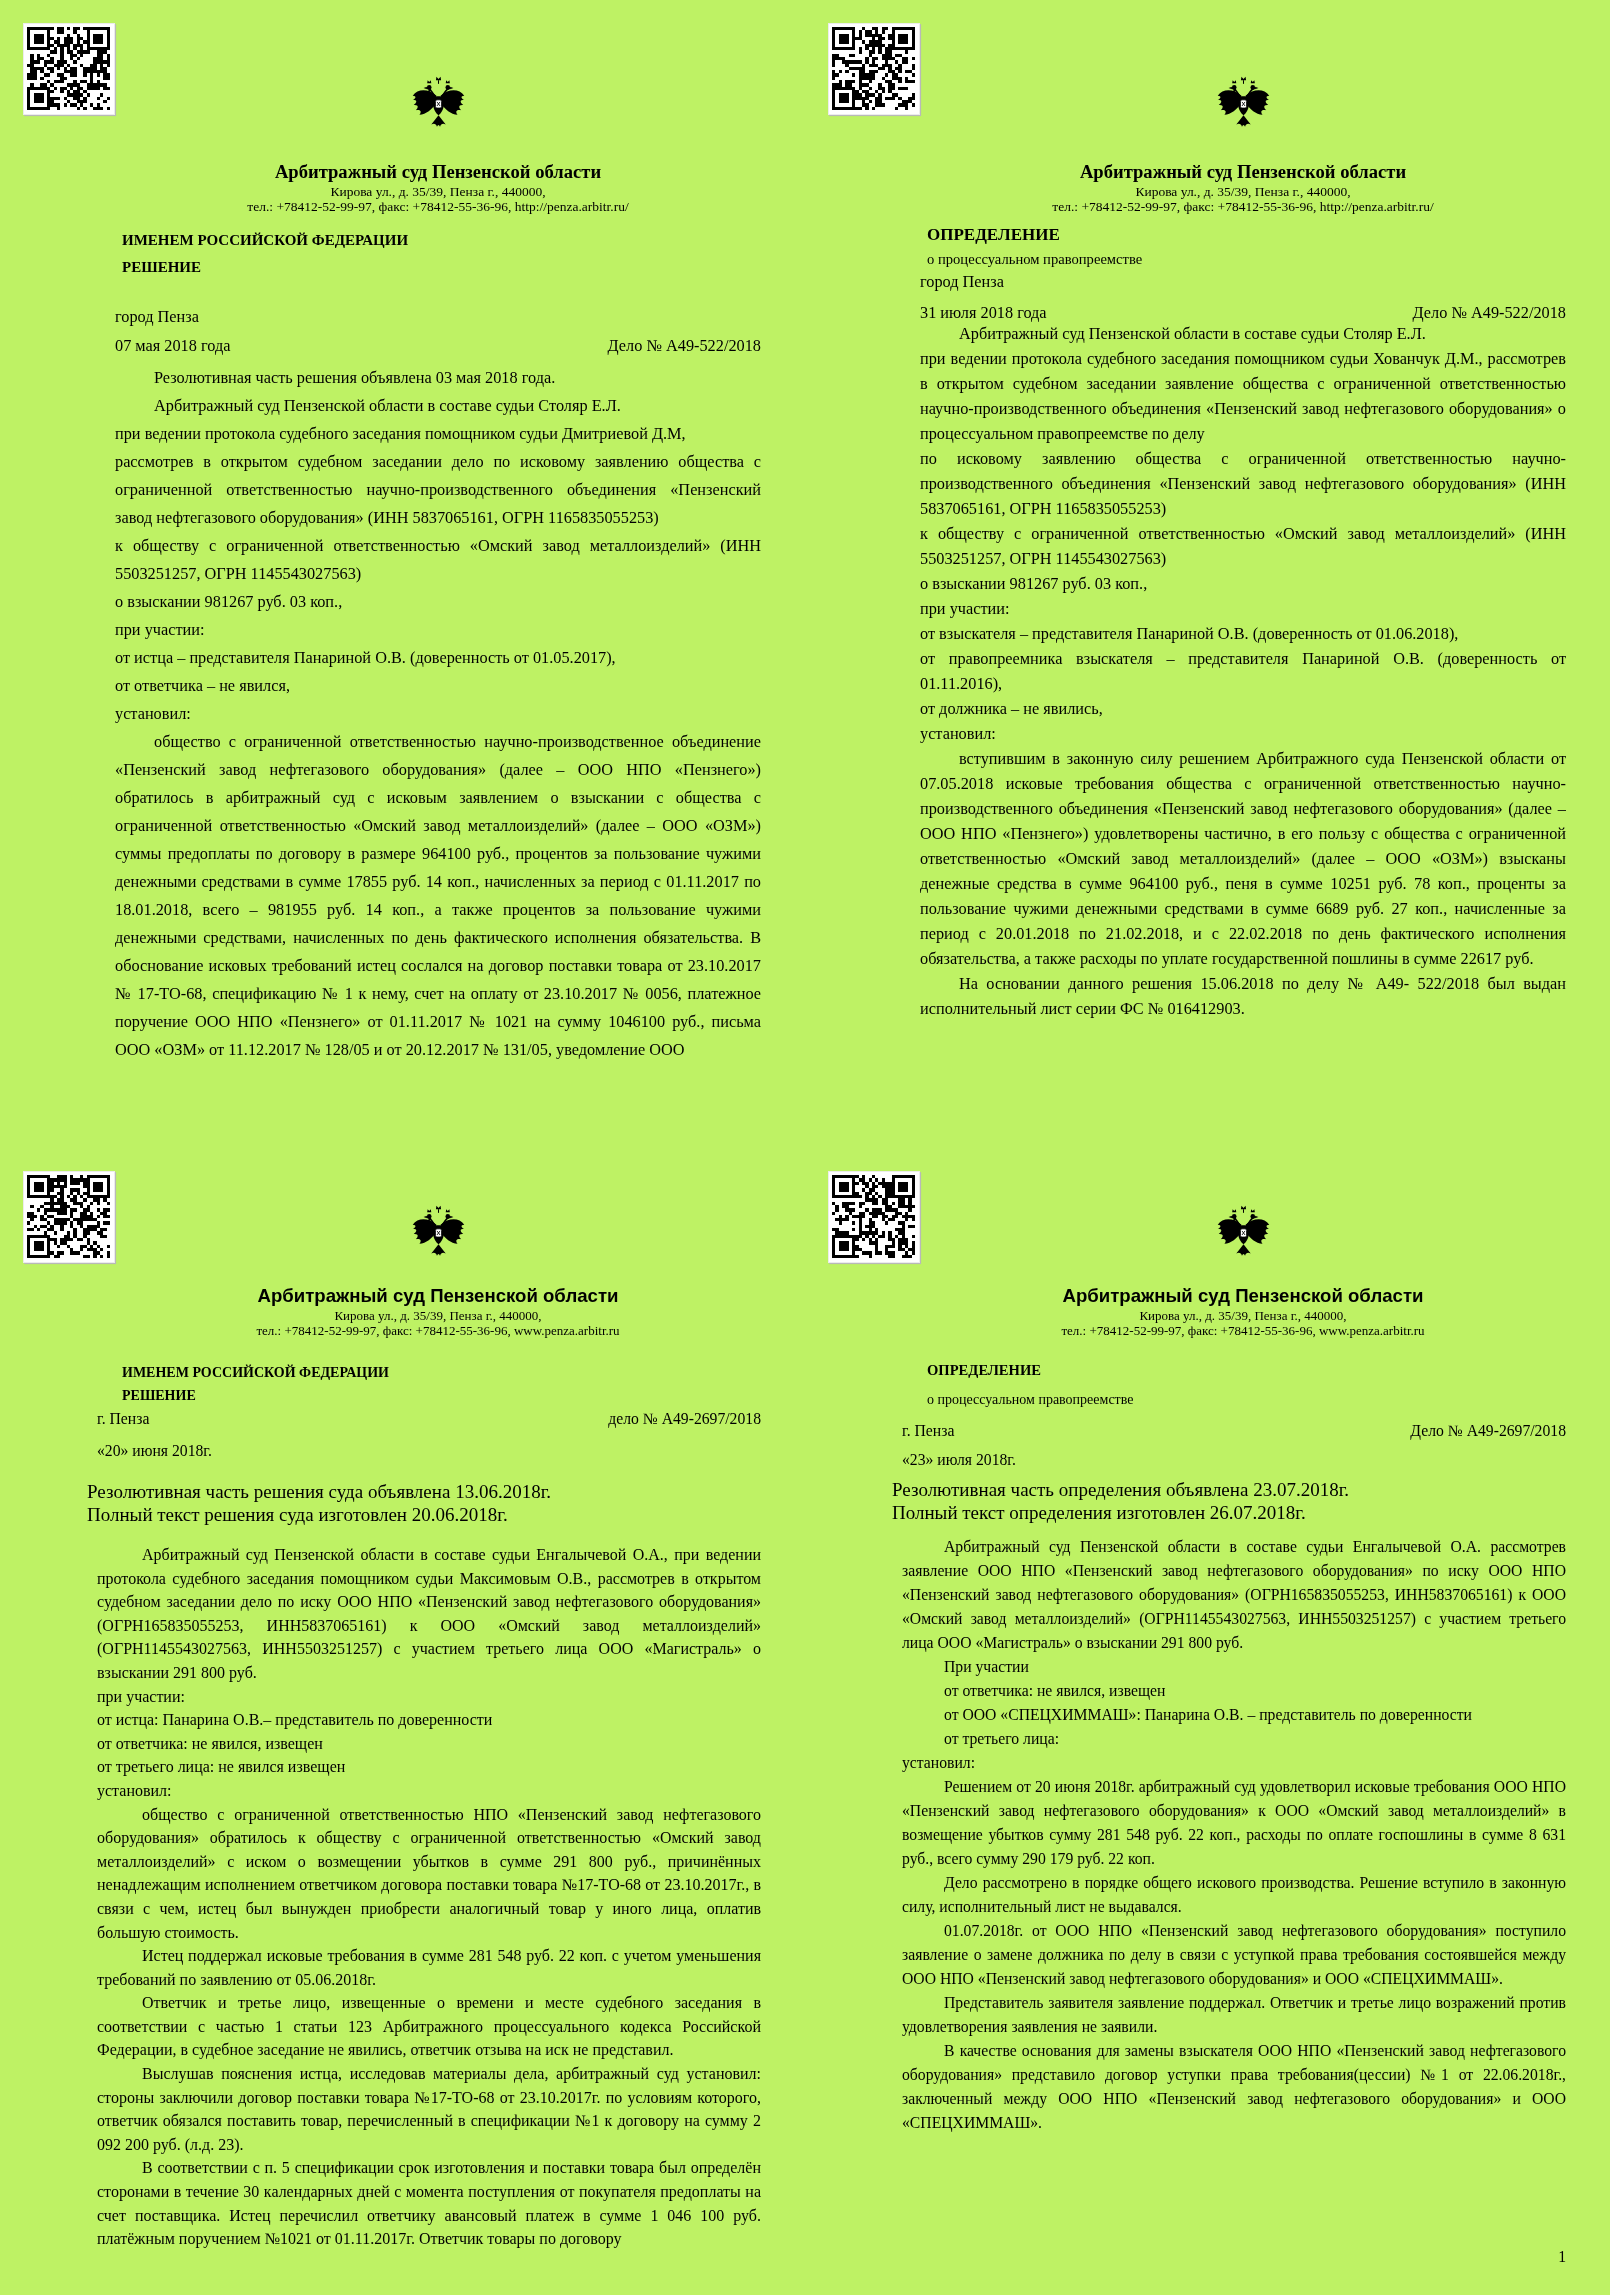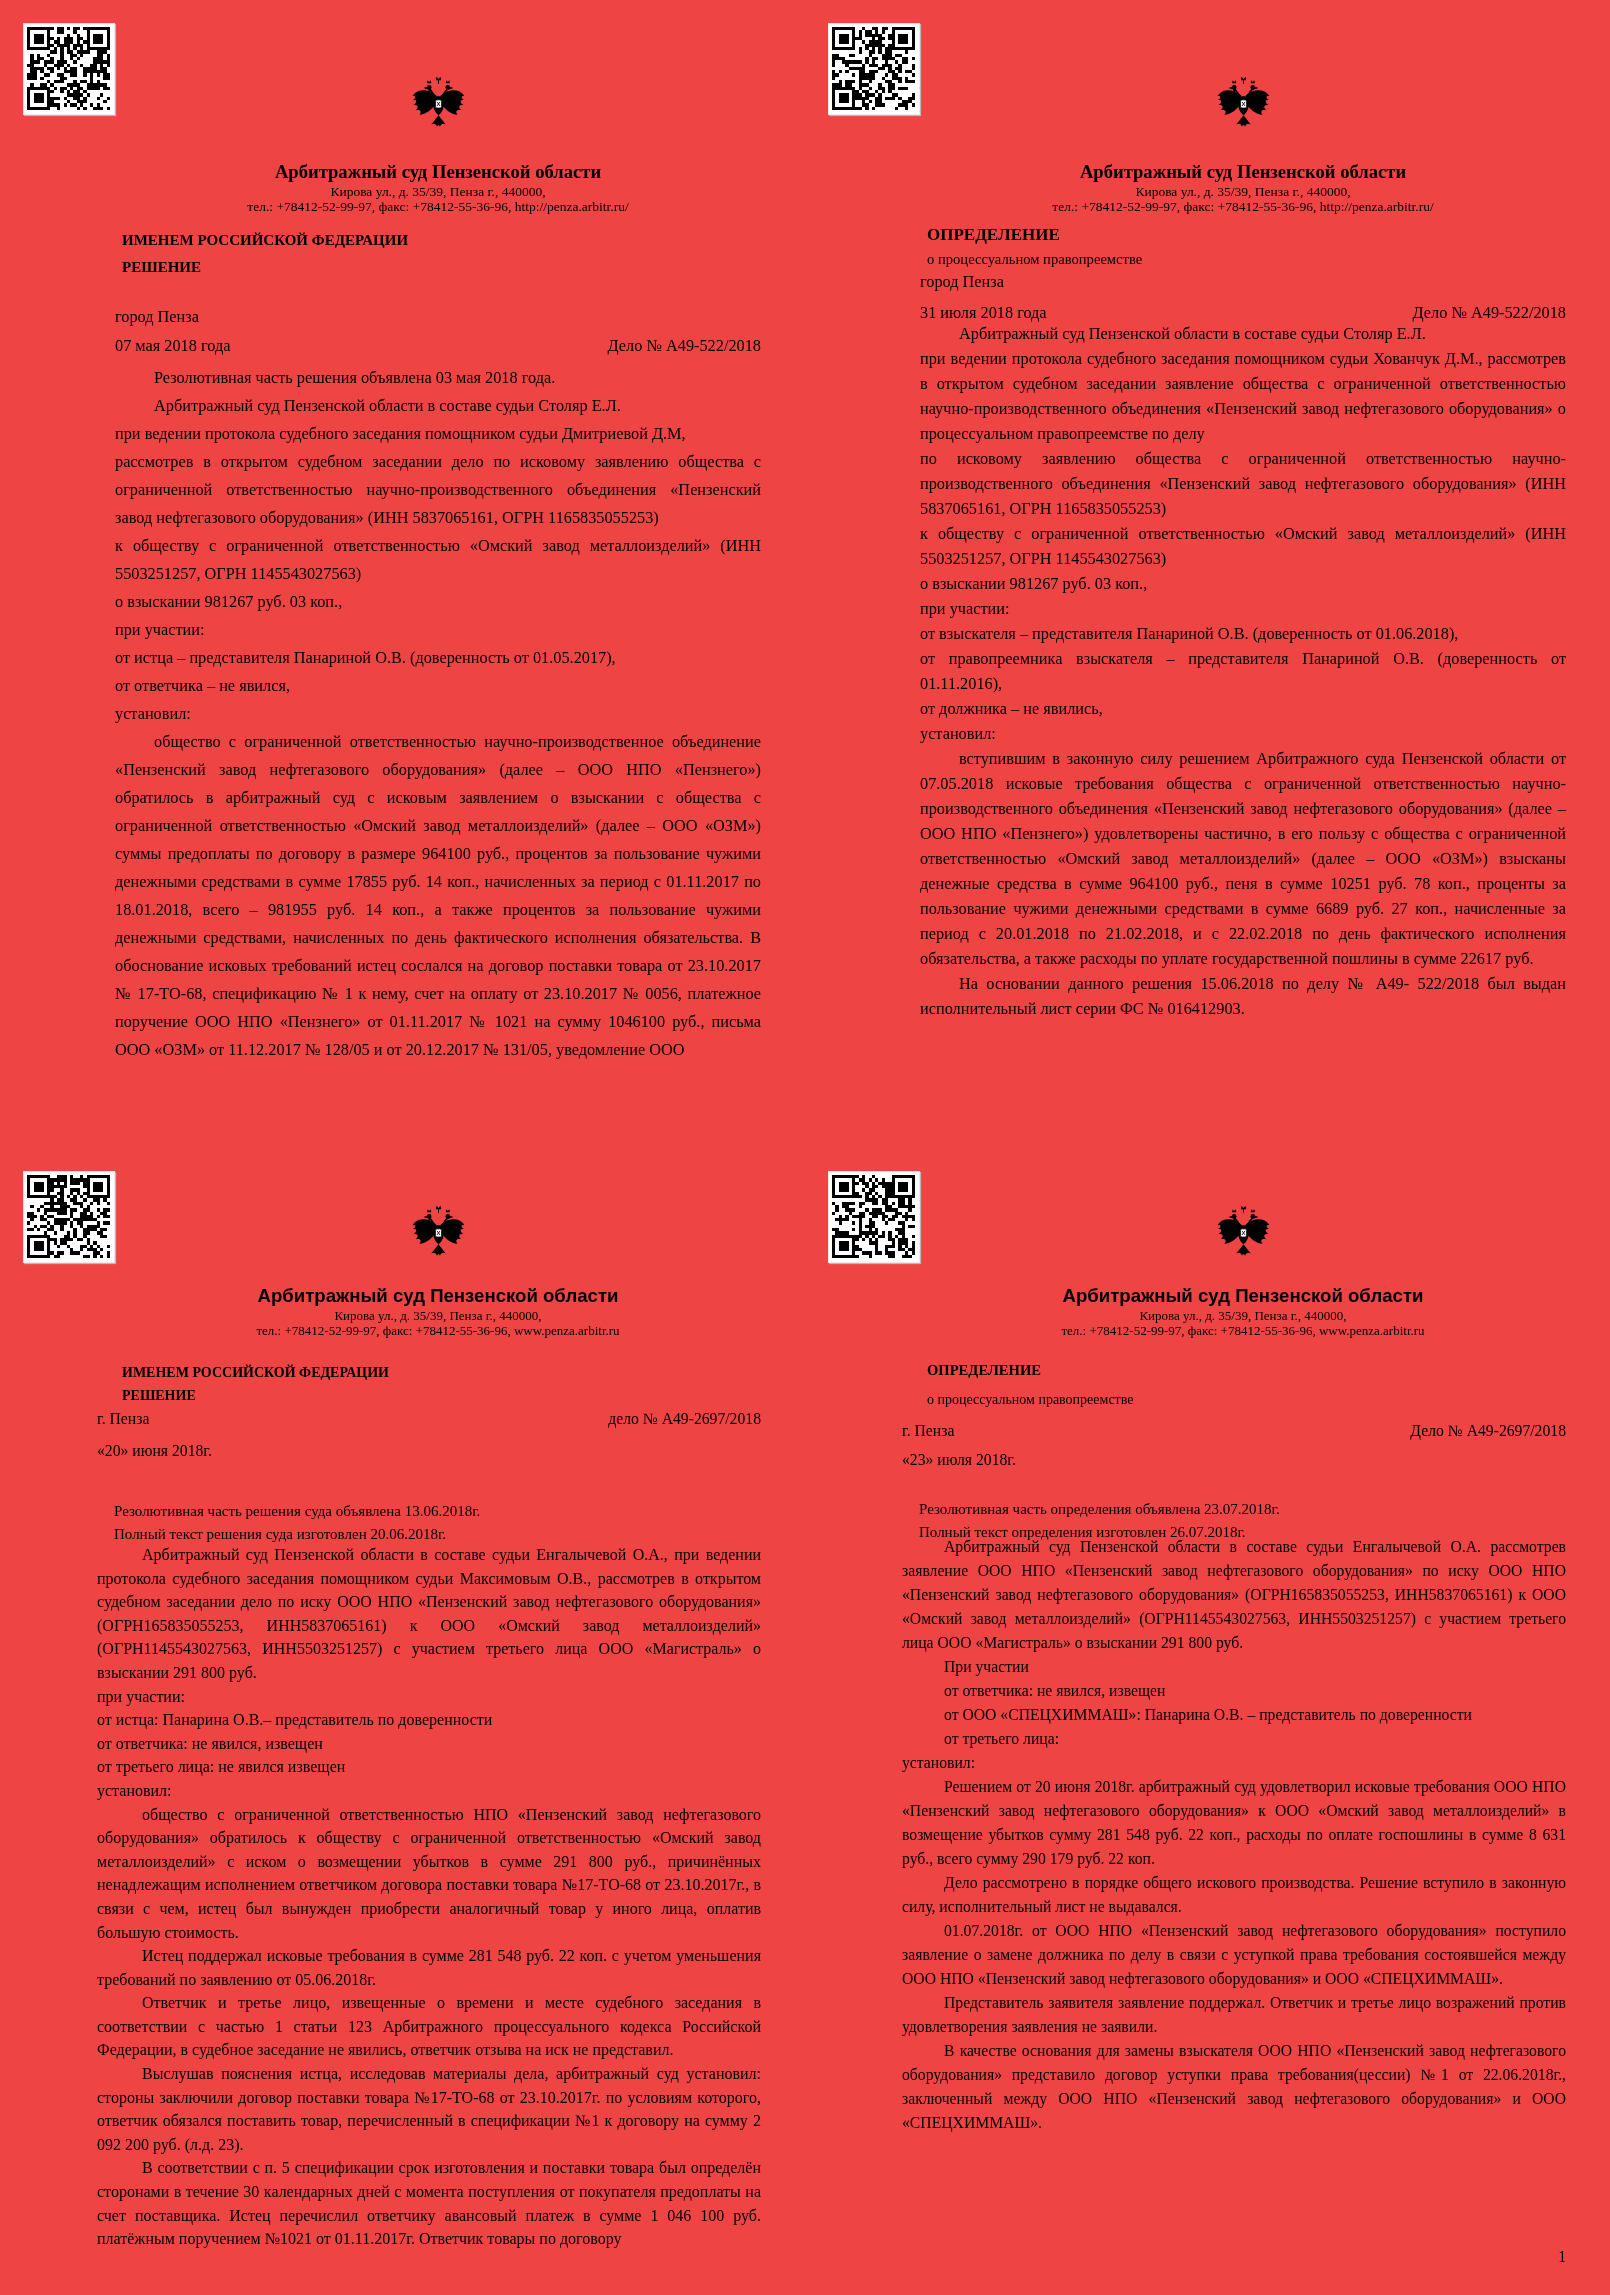--- a/index.html
+++ b/index.html
@@ -1,17 +1,17 @@
 <!DOCTYPE html>
 <html style="font-size:9px"><head>
 <meta charset="utf-8">
 <style>
   html,body{margin:0;padding:0;background:#ffffff;}
   body{position:relative;width:1611px;height:2295px;font-family:"Liberation Serif",serif;color:#000;}
-  .sheet{position:absolute;width:805px;height:1148px;background:#ef4444;overflow:hidden;}
+  .sheet{position:absolute;width:805px;height:1148px;background:#bef264;overflow:hidden;}
   #s1{left:0;top:0}
   #s2{left:805px;top:0}
   #s3{left:0;top:1148px}
   #s4{left:805px;top:1148px}
 
   .qr{position:absolute;left:22.5px;top:22.5px;width:83px;height:83px;padding:3.9px;background:#fff;
       border:0.6px solid #ececec;box-shadow:1.1px 1.1px 0 #b9b9b9;}
   .qr svg{width:100%;height:100%;display:block}
 
   .emblem{position:absolute;left:407px;top:75px;width:63px;height:62px;}
@@ -26,21 +26,21 @@
   .court-addr{font-size:13.5px;line-height:15px;margin-top:1.7px;}
   .hdr-sans .court-addr{font-size:13px;line-height:14.6px;}
 
   .cap{position:absolute;left:122px;width:646px;text-align:left;font-weight:bold;}
   .cap.normal{font-weight:normal;}
 
   .line-left{position:absolute;left:115px;font-size:16.3px;}
   .row{position:absolute;left:115px;width:646px;display:flex;justify-content:space-between;font-size:16.3px;}
   .s-low .line-left,.s-low .row{left:97px;width:664px;font-size:15.7px;}
 
-  .announce{position:absolute;left:114px;width:664px;font-size:15px;line-height:23px;margin-top:20px;}
+  .announce{position:absolute;left:87px;width:664px;font-size:19px;line-height:23px;}
 
   .docbody{position:absolute;left:115px;width:646px;}
   .s-low .docbody{left:97px;width:664px;}
   .docbody p{margin:0;text-align:justify;-moz-text-align-last:left;text-align-last:left;}
   #s1 .docbody p{font-size:16.3px;line-height:28px;text-indent:0;}
   #s2 .docbody p{font-size:16.3px;line-height:25px;text-indent:0;}
   #s3 .docbody p{font-size:16px;line-height:23.6px;text-indent:0;}
   #s4 .docbody p{font-size:15.7px;line-height:24px;text-indent:0;}
   #s1 .docbody p.i{text-indent:39px;}
   #s2 .docbody p.i{text-indent:39px;}

